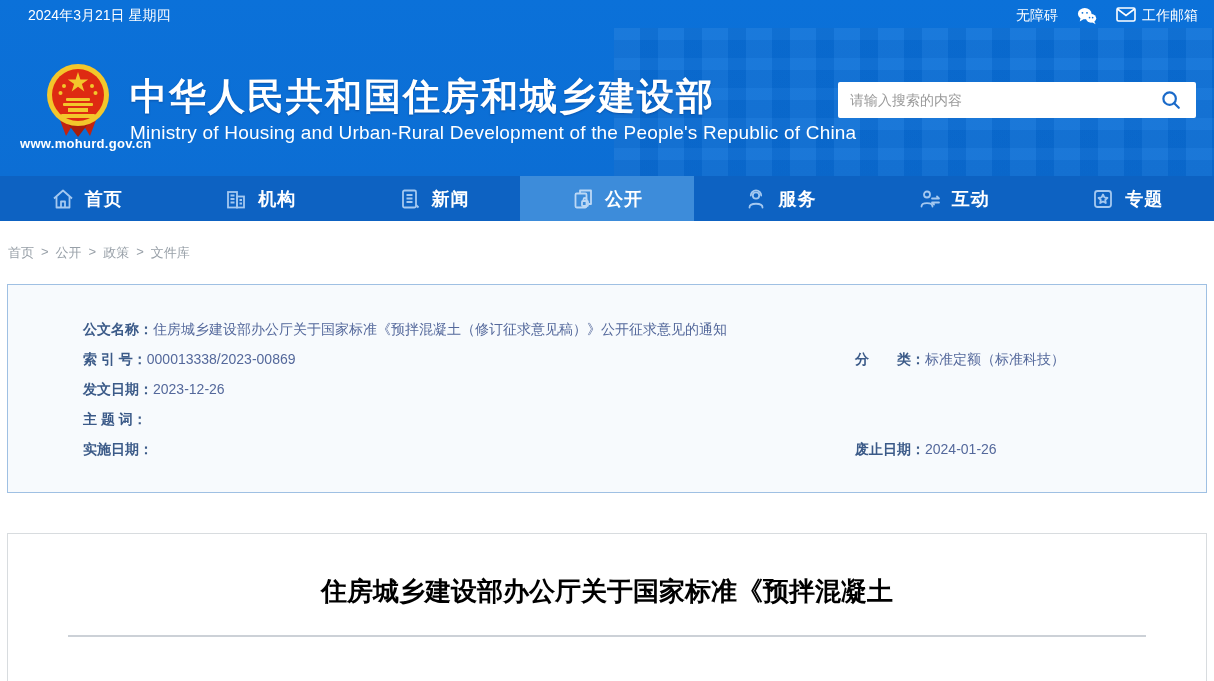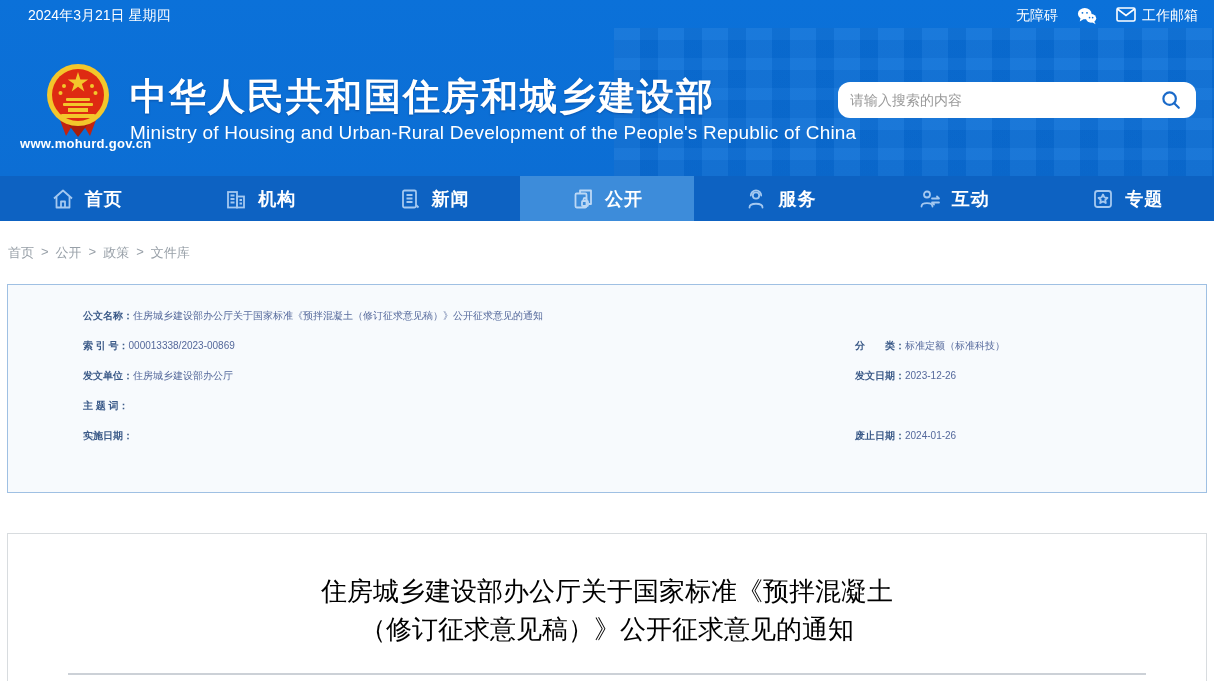--- a/index.html
+++ b/index.html
@@ -24,51 +24,51 @@
   .header-main { position:relative; z-index:2; height:144px; }
   .emblem { position:absolute; left:34px; top:30px; }
   .site-url { position:absolute; left:8px; top:104px; color:#fff; font-weight:bold;
     font-size:13px; letter-spacing:.3px; }
   .titles { position:absolute; left:118px; top:40px; color:#fff; }
   .cn-title { font-size:37px; font-weight:bold; letter-spacing:2px;
     text-shadow:0 1px 2px rgba(0,30,90,.35); white-space:nowrap; }
   .en-title { font-size:19px; letter-spacing:.2px; white-space:nowrap; }
 
   .search-box { position:absolute; right:18px; top:50px; width:358px; height:36px; background:#fff;
-    display:flex; align-items:center; border-radius:12px; padding:0 12px; }
+    display:flex; align-items:center; border-radius:2px; padding:0 12px; }
   .search-box input { flex:1; border:none; outline:none; font-size:14px; color:#333;
     font-family:"Liberation Sans", sans-serif; }
   .search-box input::placeholder { color:#9a9a9a; }
   .search-btn { width:26px; height:26px; display:flex; align-items:center; justify-content:center;
     cursor:pointer; background:none; border:none; }
 
   
   .nav { display:flex; width:100%; height:45px; background:var(--nav-blue,#0d62c2); }
   .nav-item { flex:1; display:flex; align-items:center; justify-content:center; gap:10px;
     color:#fff; font-size:18px; font-weight:bold; letter-spacing:1px; cursor:pointer; }
   .nav-item.active { background:var(--nav-active,#3d8cda); }
   .nav-icon { display:flex; align-items:center; }
 
   
   .breadcrumb { margin:23px 0 0 8px; font-size:13px; color:#98a0a8; display:flex; gap:7px; }
   .crumb { cursor:pointer; }
 
   
   .meta-box { margin:22px 7px 0 7px; height:209px; background:#f7fafd;
     border:1px solid #9fc0e3; padding:24px 20px 0 75px; }
-  .meta-row { display:flex; height:30px; align-items:flex-start; font-size:10px; }
+  .meta-row { display:flex; height:30px; align-items:flex-end; font-size:14px; }
   .meta-cell { display:flex; align-items:baseline; }
   .meta-cell.left { width:772px; }
   .meta-label { color:#3b5a88; font-weight:bold; white-space:pre; }
   .meta-value { color:#54689b; }
 
   
   .article-box { margin:40px 7px 0 7px; height:240px; background:#fff;
     border:1px solid #d8dcdf; padding-top:38px; }
-  .article-title { text-align:center; color:#000; font-size:26px; font-weight:normal;
+  .article-title { text-align:center; color:#000; font-size:26px; font-weight:bold;
     line-height:38px; }
   .article-divider { height:2px; background:#ccd1d7; margin:25px 60px 0 60px; }
 </style>
 </head>
 <body>
 
 <div class="page">
 
   <div class="header-wrap">
     <div class="building-overlay"></div>
@@ -233,24 +233,20 @@
       <div class="meta-cell left">
         <span class="meta-label">索 引 号：</span>
         <span class="meta-value">000013338/2023-00869</span>
       </div>
       <div class="meta-cell">
         <span class="meta-label">分　　类：</span>
         <span class="meta-value">标准定额（标准科技）</span>
       </div>
     </div>
     <div class="meta-row">
-      <div class="meta-cell left">
-        <span class="meta-label">发文单位：</span>
-        <span class="meta-value">住房城乡建设部办公厅</span>
-      </div>
       <div class="meta-cell">
         <span class="meta-label">发文日期：</span>
         <span class="meta-value">2023-12-26</span>
       </div>
     </div>
     <div class="meta-row">
       <div class="meta-cell">
         <span class="meta-label">主 题 词：</span>
         <span class="meta-value"></span>
       </div>
@@ -263,18 +259,17 @@
       <div class="meta-cell">
         <span class="meta-label">废止日期：</span>
         <span class="meta-value">2024-01-26</span>
       </div>
     </div>
   </div>
 
   <div class="article-box">
     <div class="article-title">
       <div>住房城乡建设部办公厅关于国家标准《预拌混凝土</div>
-      <div>（修订征求意见稿）》公开征求意见的通知</div>
     </div>
     <div class="article-divider"></div>
   </div>
 
 </div>
 
 </body></html>

